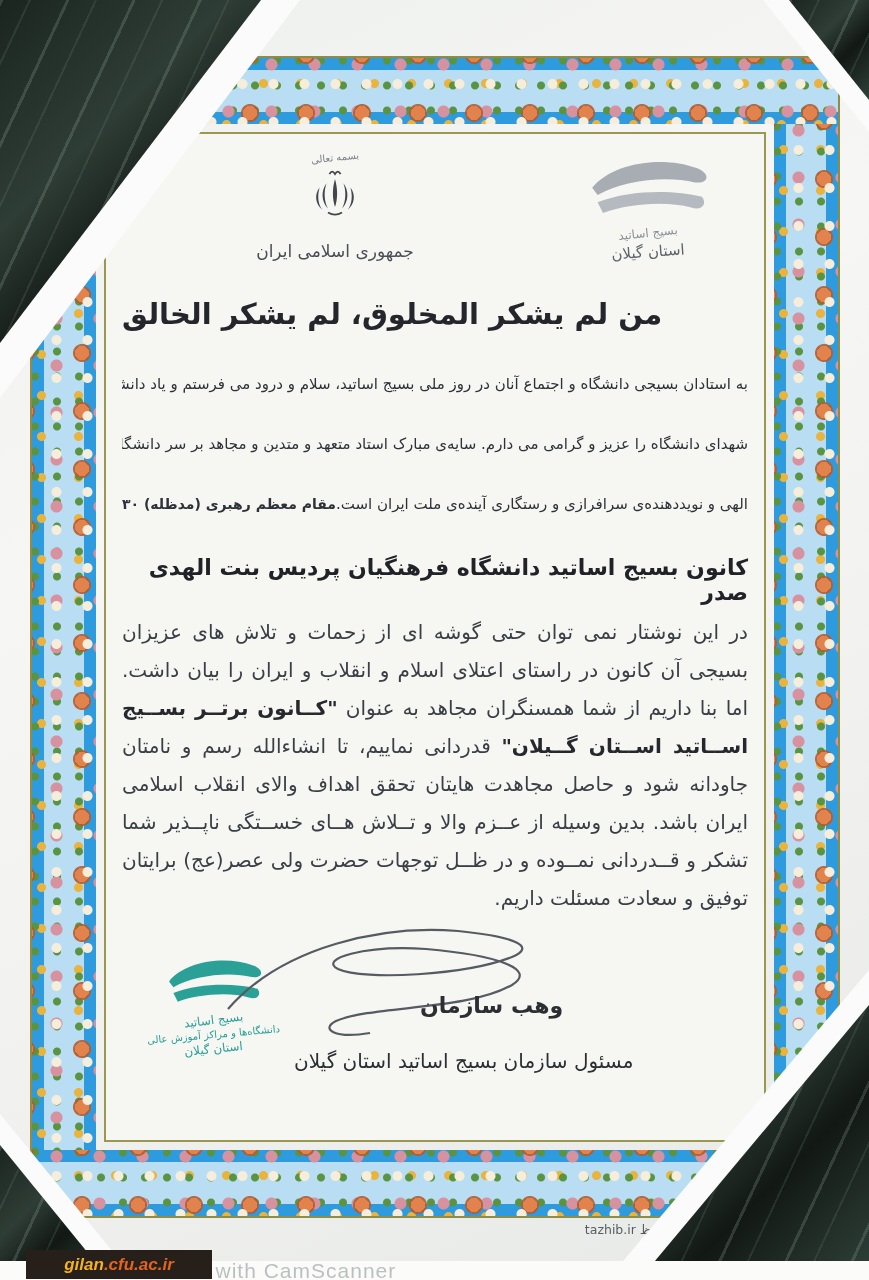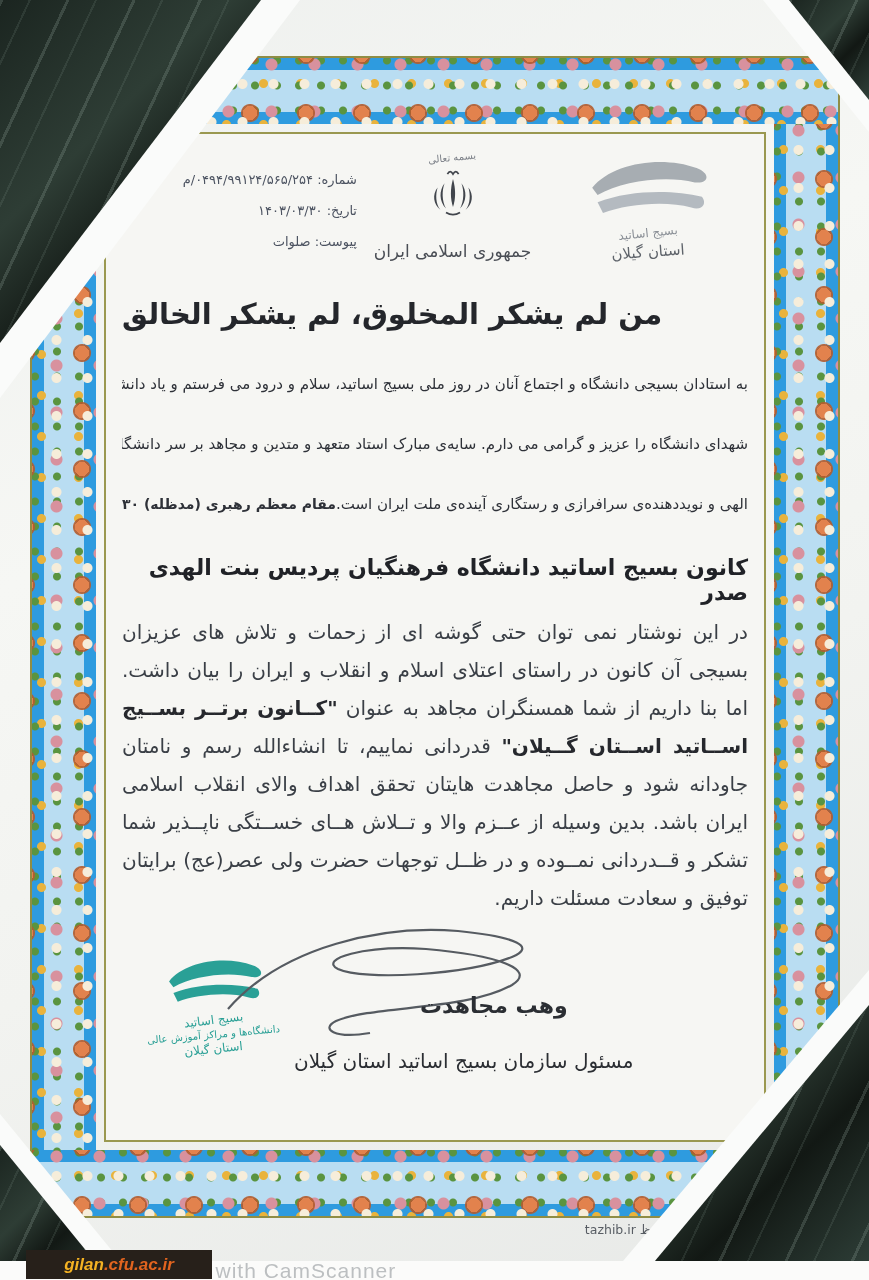--- a/index.html
+++ b/index.html
@@ -113,25 +113,20 @@
   <div class="tz-frame">
     <div class="band h top"></div>
     <div class="band h bottom"></div>
     <div class="band v left"></div>
     <div class="band v right"></div>
 
     <div class="inner">
       <div class="content">
 
         <div class="hdr-row">
-          <div class="hdr-left">
-            <div>شماره: ۰۴۹۴/۹۹۱۲۴/۵۶۵/۲۵۴/م</div>
-            <div>تاریخ: ۱۴۰۳/۰۳/۳۰</div>
-            <div>پیوست: صلوات</div>
-          </div>
           <div class="hdr-center">
             <div class="bismillah">بسمه تعالی</div><br>
             <svg width="74" height="70" viewBox="0 0 100 100">
               <path d="M50 20 C46 34 46 48 50 60 C54 48 54 34 50 20 Z" fill="#41454c"></path>
               <path d="M38 26 C30 36 30 52 40 62 C34 52 34 36 38 26 Z" fill="#41454c"></path>
               <path d="M62 26 C70 36 70 52 60 62 C66 52 66 36 62 26 Z" fill="#41454c"></path>
               <path d="M28 32 C20 42 22 56 32 64 C25 55 25 42 28 32 Z" fill="#41454c"></path>
               <path d="M72 32 C80 42 78 56 68 64 C75 55 75 42 72 32 Z" fill="#41454c"></path>
               <path d="M42 13 q4 -7 8 0 q4 -7 8 0" stroke="#41454c" stroke-width="2.5" fill="none"></path>
               <path d="M40 68 q10 6 20 0" stroke="#41454c" stroke-width="2.5" fill="none"></path>
@@ -169,21 +164,21 @@
               <path d="M18 42 C40 14 96 6 134 20 C150 26 148 38 132 36 C100 28 52 34 24 50 Z" fill="#2aa096"></path>
               <path d="M24 58 C60 44 108 44 140 52 C146 60 140 68 128 64 C100 56 56 60 30 70 Z" fill="#2aa096"></path>
             </svg>
             <div class="stamp-l1">بسیج اساتید</div>
             <div class="stamp-l2">دانشگاه‌ها و مراکز آموزش عالی</div>
             <div class="stamp-l3">استان گیلان</div>
           </div>
           <svg class="sig-svg" width="340" height="135" viewBox="0 0 340 135">
             <path d="M14 98 C70 34 170 14 244 20 C304 26 322 36 298 46 C252 64 150 70 124 58 C104 48 150 34 212 38 C282 44 324 58 298 74 C252 100 160 94 122 110 C106 118 120 128 156 122" fill="none" stroke="#565b61" stroke-width="2.2"></path>
           </svg>
-          <div class="sig-name">وهب مجاهدت</div>
+          <div class="sig-name">وهب سازمان</div>
           <div class="sig-role">مسئول سازمان بسیج اساتید استان گیلان</div>
         </div>
 
       </div>
     </div>
   </div>
 
   <div class="tazhib-credit">اثر عباس خوشی - حق چاپ محفوظ tazhib.ir</div>
 
   <div class="corner-light tl-light"></div>

